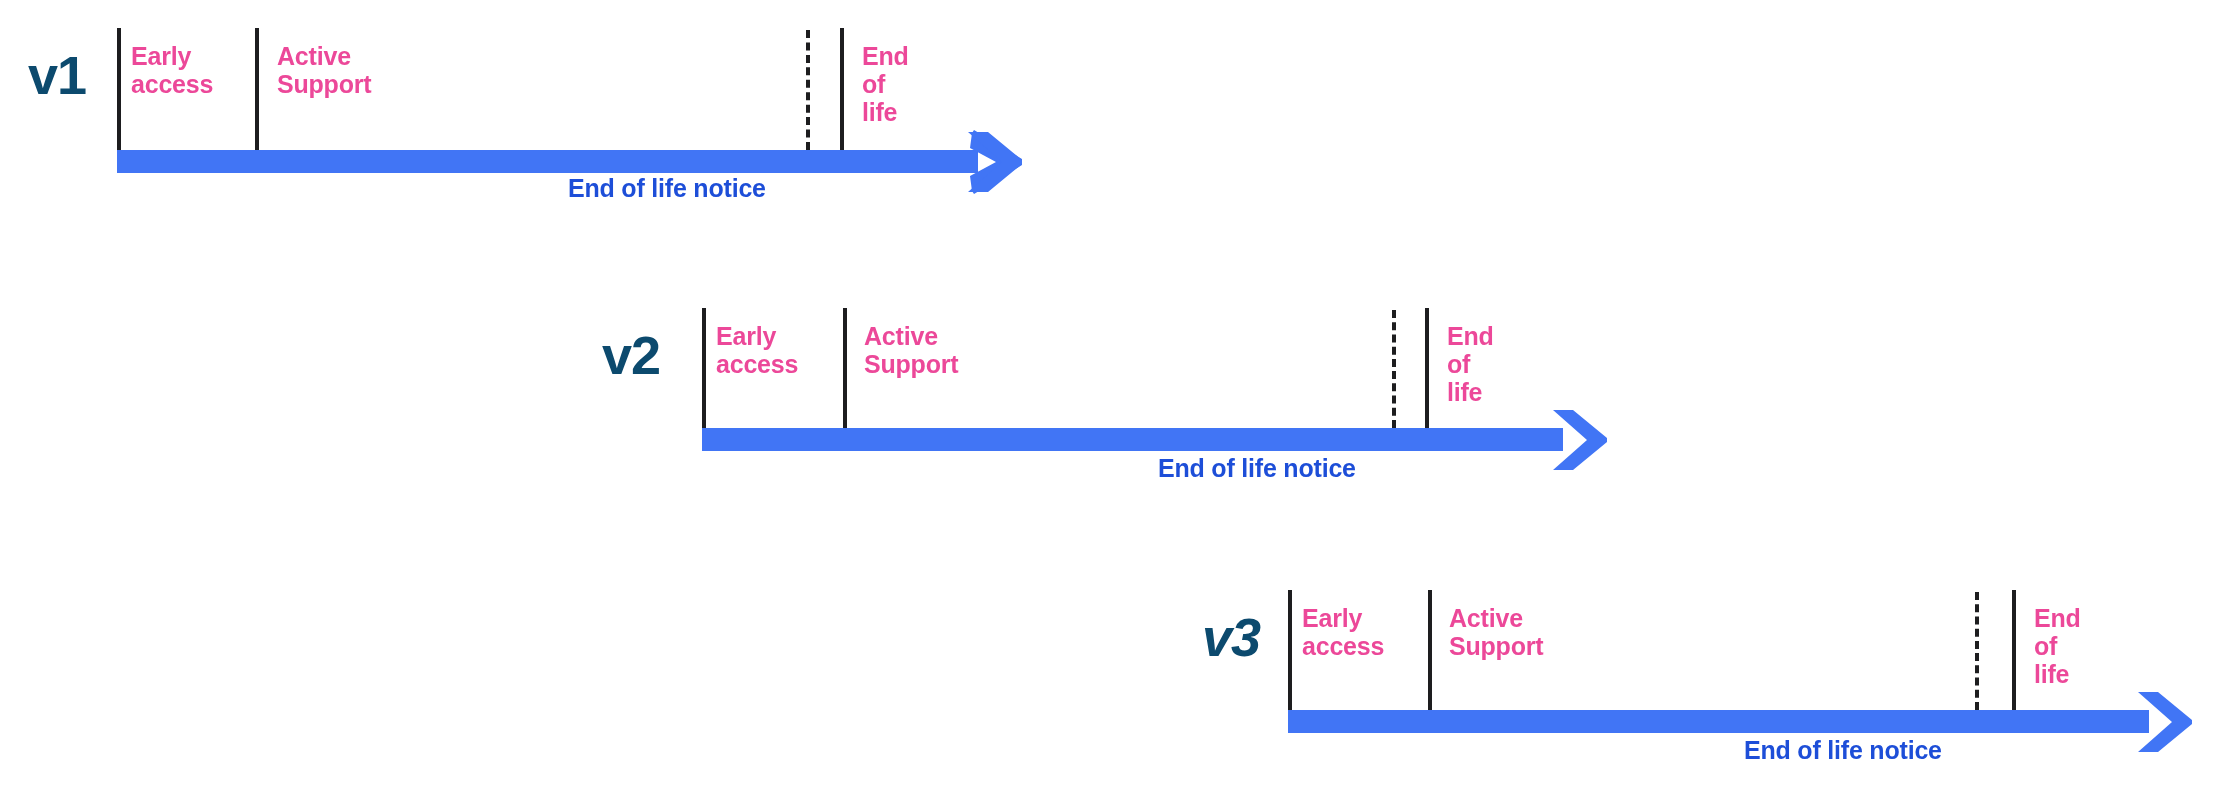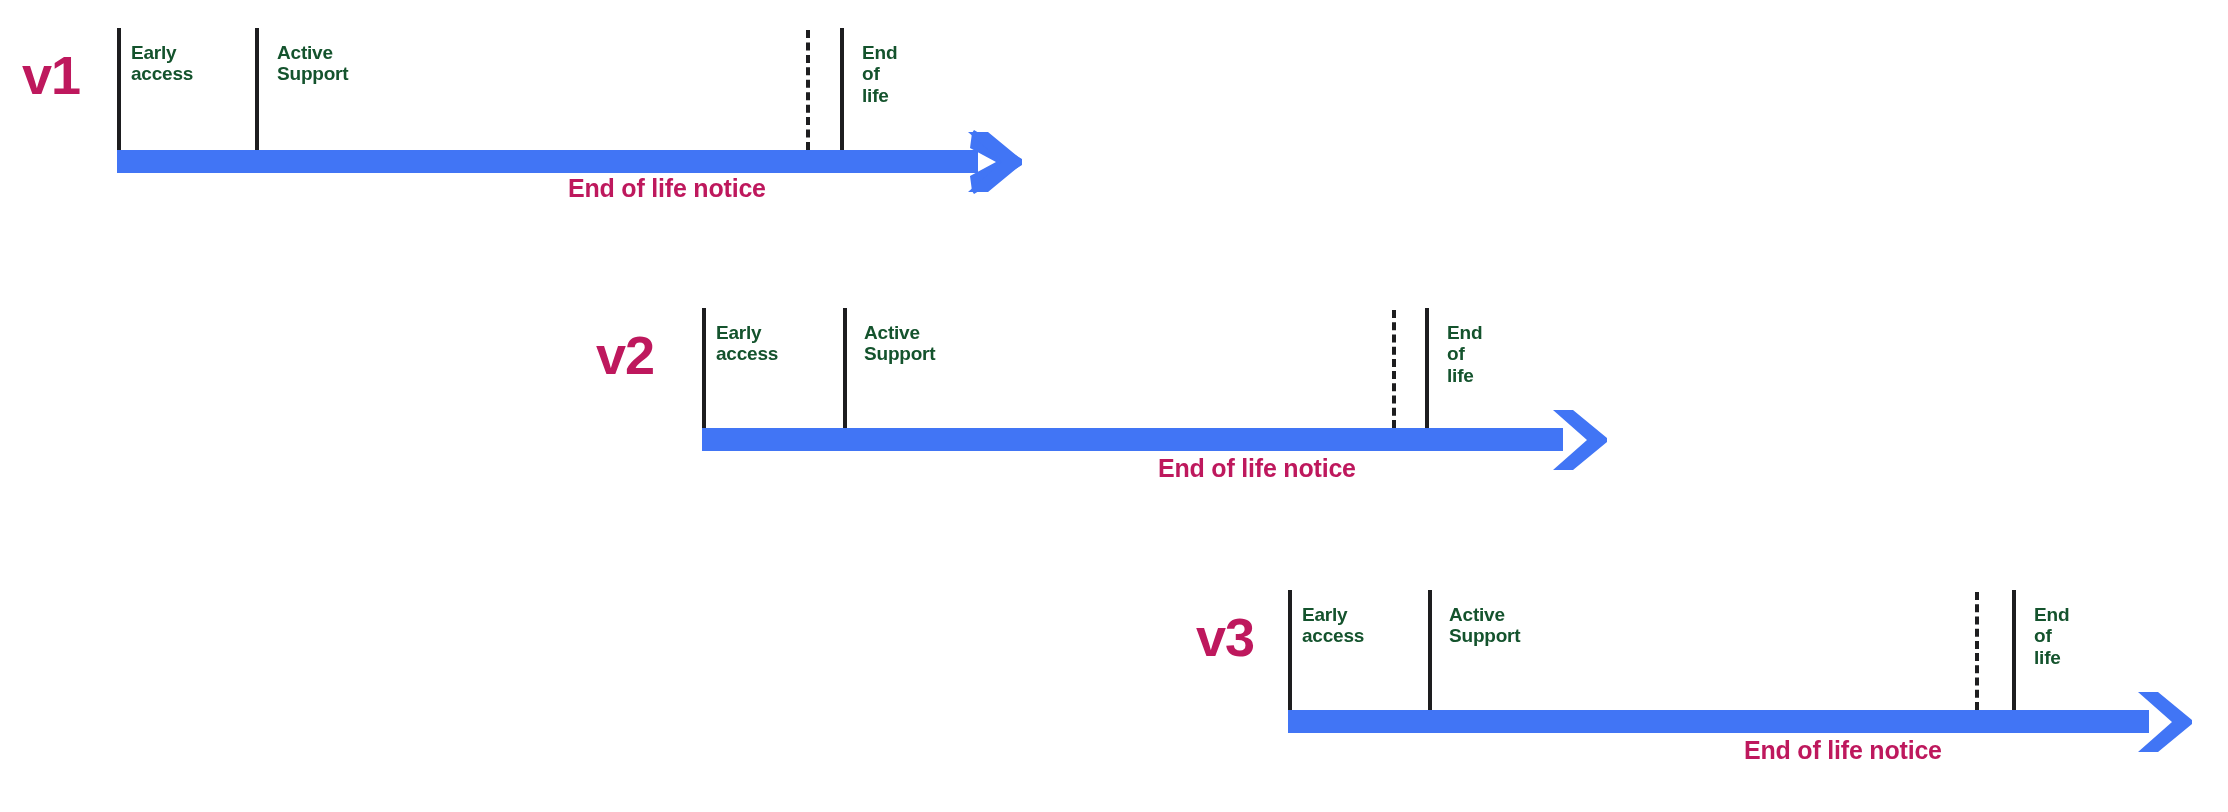--- a/index.html
+++ b/index.html
@@ -24,47 +24,47 @@
     top: 0;
   }
 
   
   .version-label {
     position: absolute;
     font-size: 54px;
     font-weight: 700;
     letter-spacing: -1px;
     line-height: 1;
-    color: #be185d;
+    color: #0c4a6e;
     white-space: nowrap;
-    text-align: left;
+    text-align: right;
   }
 
   
   .divider {
     position: absolute;
     width: 4px;
     background: #1d1d1f;
   }
 
   
   .divider-dashed {
     position: absolute;
     width: 0;
     border-left: 4px dashed #1d1d1f;
   }
 
   
   .phase-label {
     position: absolute;
-    font-size: 19px;
+    font-size: 25px;
     font-weight: 700;
     line-height: 1.12;
     letter-spacing: -0.2px;
-    color: #14532d;
+    color: #ec4899;
     white-space: pre-line;
   }
 
   
   .arrow-shaft {
     position: absolute;
     background: #4175F5;
   }
 
   
@@ -73,21 +73,21 @@
     display: block;
   }
 
   
   .notice-label {
     position: absolute;
     font-size: 25px;
     font-weight: 700;
     letter-spacing: -0.2px;
     line-height: 1;
-    color: #be185d;
+    color: #1d4ed8;
     white-space: nowrap;
   }
 </style>
 </head>
 <body>
 
 <div class="timeline-row">
   <div class="version-label" style="left:22px; top:48px; width:64px;">v1</div>
 
   <div class="divider" style="left:117px; top:28px; height:122px;"></div>
@@ -124,21 +124,21 @@
 
   <div class="arrow-shaft" style="left:702px; top:428px; width:861px; height:23px;"></div>
   <svg class="arrow-head" style="left:1551px; top:408px;" width="60" height="64" viewBox="0 0 60 64">
     <path d="M2 2 L22 2 L56 30 L56 34 L22 62 L2 62 L36 32 Z" fill="#4175F5"></path>
   </svg>
 
   <div class="notice-label" style="left:1158px; top:456px;">End of life notice</div>
 </div>
 
 <div class="timeline-row">
-  <div class="version-label" style="left:1196px; top:610px; width:64px;">v3</div>
+  <div class="version-label" style="left:1196px; top:610px; width:64px;font-style:italic;">v3</div>
 
   <div class="divider" style="left:1288px; top:590px; height:120px;"></div>
   <div class="divider" style="left:1428px; top:590px; height:120px;"></div>
   <div class="divider-dashed" style="left:1975px; top:592px; height:118px;"></div>
   <div class="divider" style="left:2012px; top:590px; height:120px;"></div>
 
   <div class="phase-label" style="left:1302px; top:604px; width:120px;">Early
 access</div>
   <div class="phase-label" style="left:1449px; top:604px;">Active Support</div>
   <div class="phase-label" style="left:2034px; top:604px;">End of life</div>

